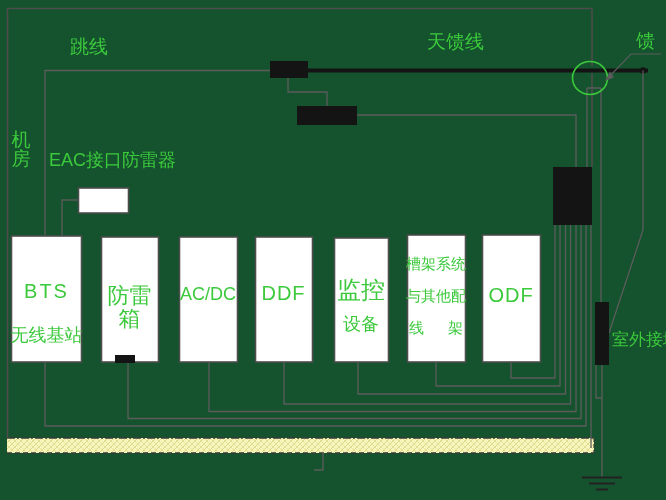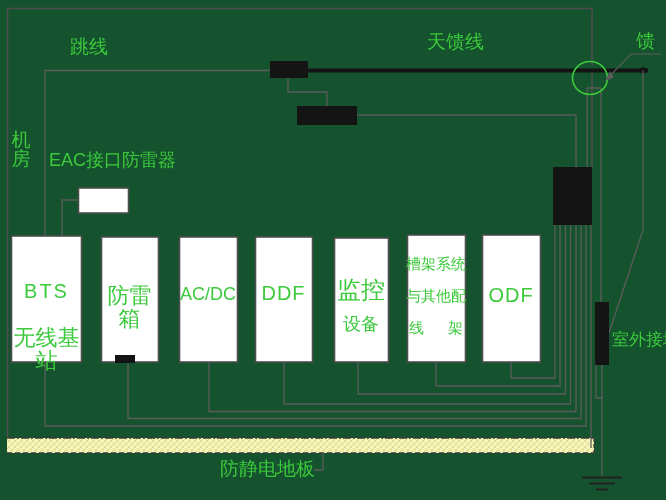--- a/index.html
+++ b/index.html
@@ -96,24 +96,23 @@
 
     <path d="M323,453 V470 H314" class="wire"></path>
   </svg>
 
   <div class="lbl" style="left:70px;top:37px;font-size:19px">跳线</div>
   <div class="lbl" style="left:427px;top:32px;font-size:19px">天馈线</div>
   <div class="lbl" style="left:636px;top:31px;font-size:19px">馈</div>
   <div class="lbl vert" style="left:11px;top:115px;font-size:19px">机房</div>
   <div class="lbl" style="left:49px;top:151px;font-size:18px">EAC接口防雷器</div>
   <div class="lbl" style="left:612px;top:331px;font-size:17px">室外接地排</div>
-  <div class="lbl" style="left:220px;top:459px;font-size:19px">防静电地板</div>
 
   <div class="lbl c" style="left:11px;top:281px;width:71px;font-size:20px;letter-spacing:2px">BTS</div>
-  <div class="lbl c" style="left:8px;top:326px;width:77px;font-size:22px">无线基站</div>
+  <div class="lbl c" style="left:8px;top:326px;width:77px;font-size:18px">无线基站</div>
   <div class="lbl c" style="left:101px;top:284px;width:57px;font-size:22px">防雷箱</div>
   <div class="lbl c" style="left:177px;top:285px;width:62px;font-size:18px">AC/DC</div>
   <div class="lbl c" style="left:255px;top:283px;width:57px;font-size:20px;letter-spacing:1px">DDF</div>
   <div class="lbl c" style="left:334px;top:277px;width:54px;font-size:24px">监控</div>
   <div class="lbl c" style="left:334px;top:315px;width:54px;font-size:18px">设备</div>
   <div class="lbl c" style="left:405px;top:256px;width:62px;font-size:15px">槽架系统</div>
   <div class="lbl c" style="left:405px;top:288px;width:62px;font-size:15px">与其他配</div>
   <div class="lbl" style="left:409px;top:320px;width:54px;font-size:15px;display:flex;justify-content:space-between">
     <span>线</span>
     <span>架</span>

